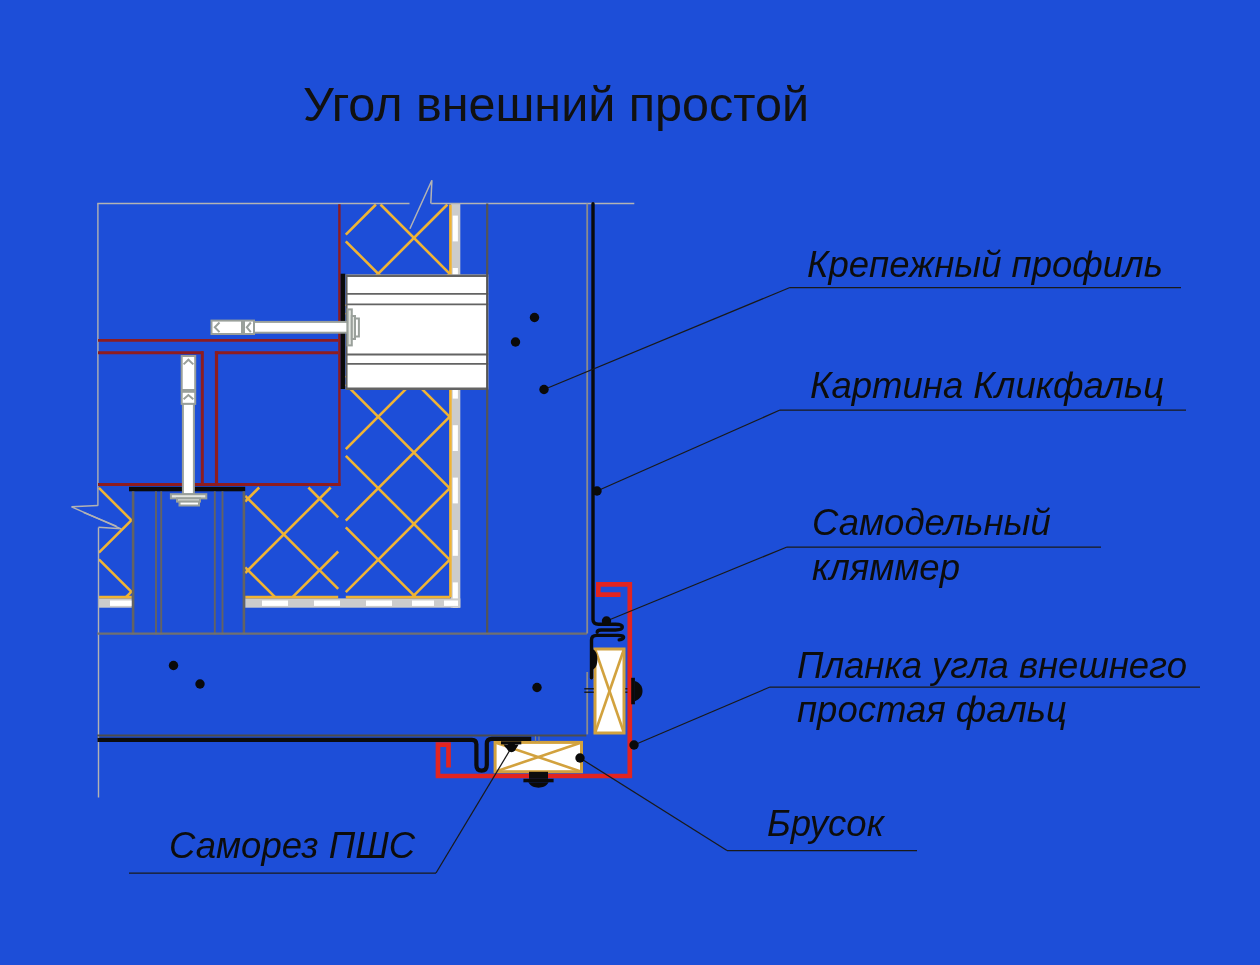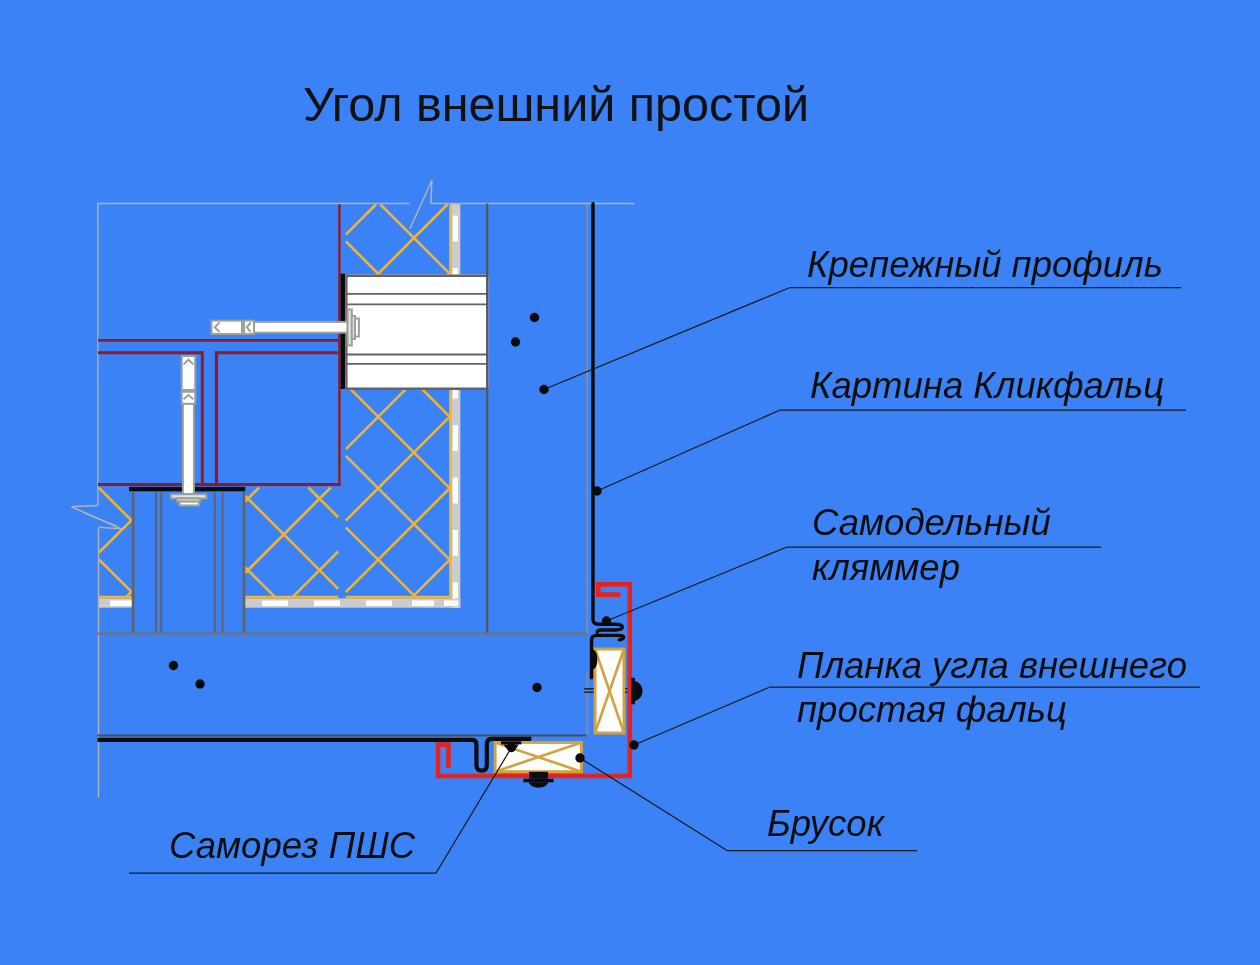--- a/index.html
+++ b/index.html
@@ -1,16 +1,16 @@
 <!DOCTYPE html>
 <html><head>
 <meta charset="utf-8">
 <style>
   html,body { margin:0; padding:0; background:#ffffff; }
-  .page { position:relative; width:1260px; height:965px; background:#3b82f6;
+  .page { position:relative; width:1260px; height:965px; background:#1d4ed8;
           font-family:"Liberation Sans", sans-serif; }
   svg { position:absolute; left:0; top:0; }
   .lbl { font-family:"Liberation Sans", sans-serif; font-style:italic; font-size:36.5px; fill:#0d0d0d; }
 </style>
 </head>
 <body>
 <div class="page">
 <svg width="1260" height="965" viewBox="0 0 1260 965">
 
 <text x="303" y="120.5" style="font-family:'Liberation Sans',sans-serif;font-size:48.5px;fill:#111111;">Угол внешний простой</text>

